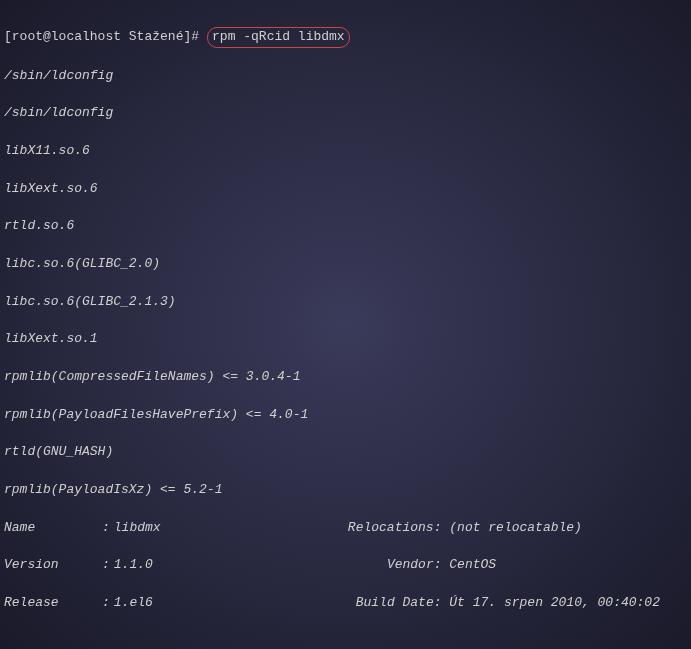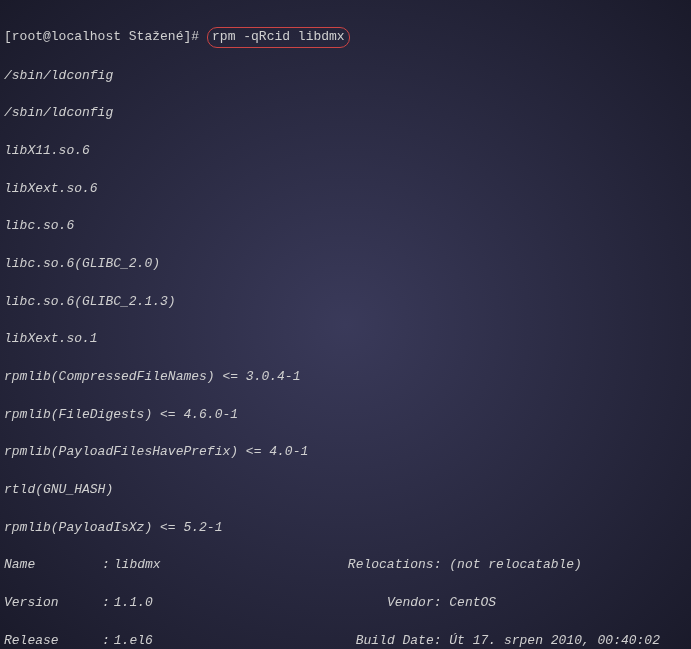--- a/index.html
+++ b/index.html
@@ -48,26 +48,25 @@
   </style>
 </head>
 <body>
 
 <div class="terminal">
 <span class="prompt-line"><span>[root@localhost Stažené]#</span> <span class="highlight-box">rpm -qRcid libdmx</span></span>
 <span class="line">/sbin/ldconfig</span>
 <span class="line">/sbin/ldconfig</span>
 <span class="line">libX11.so.6</span>
 <span class="line">libXext.so.6</span>
-<span class="line">libc.so.6</span>
+<span class="line">rtld.so.6</span>
 <span class="line">libc.so.6(GLIBC_2.0)</span>
 <span class="line">libc.so.6(GLIBC_2.1.3)</span>
 <span class="line">libXext.so.1</span>
 <span class="line">rpmlib(CompressedFileNames) &lt;= 3.0.4-1</span>
-<span class="line">rpmlib(FileDigests) &lt;= 4.6.0-1</span>
 <span class="line">rpmlib(PayloadFilesHavePrefix) &lt;= 4.0-1</span>
 <span class="line">rtld(GNU_HASH)</span>
 <span class="line">rpmlib(PayloadIsXz) &lt;= 5.2-1</span>
 <span class="line"><span class="label">Name</span><span class="colon">:</span><span>libdmx</span>                        <span>Relocations:</span> <span>(not relocatable)</span></span>
 <span class="line"><span class="label">Version</span><span class="colon">:</span><span>1.1.0</span>                              <span>Vendor:</span> <span>CentOS</span></span>
 <span class="line"><span class="label">Release</span><span class="colon">:</span><span>1.el6</span>                          <span>Build Date:</span> <span>Út 17. srpen 2010, 00:40:02 </span></span>
 
 
 
 

